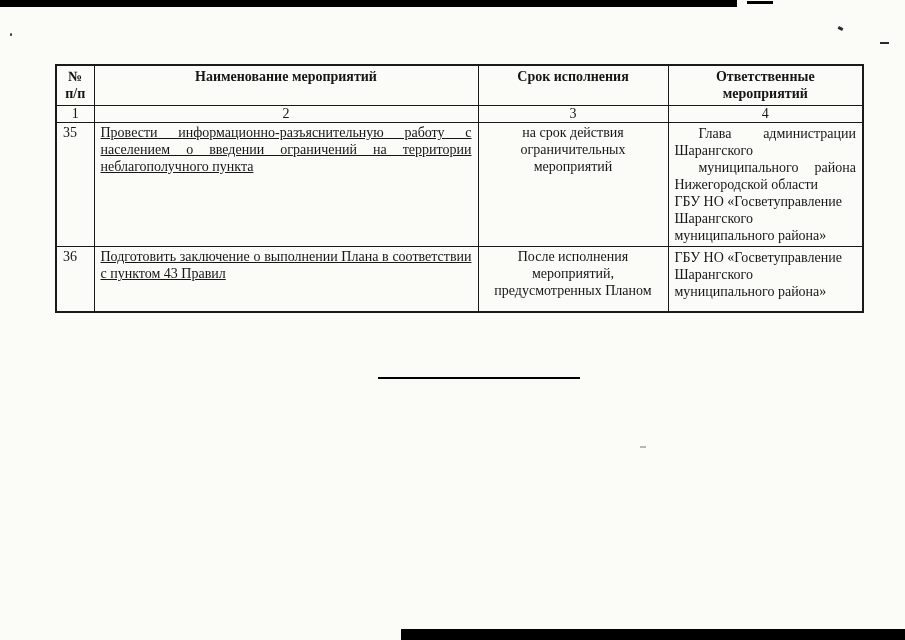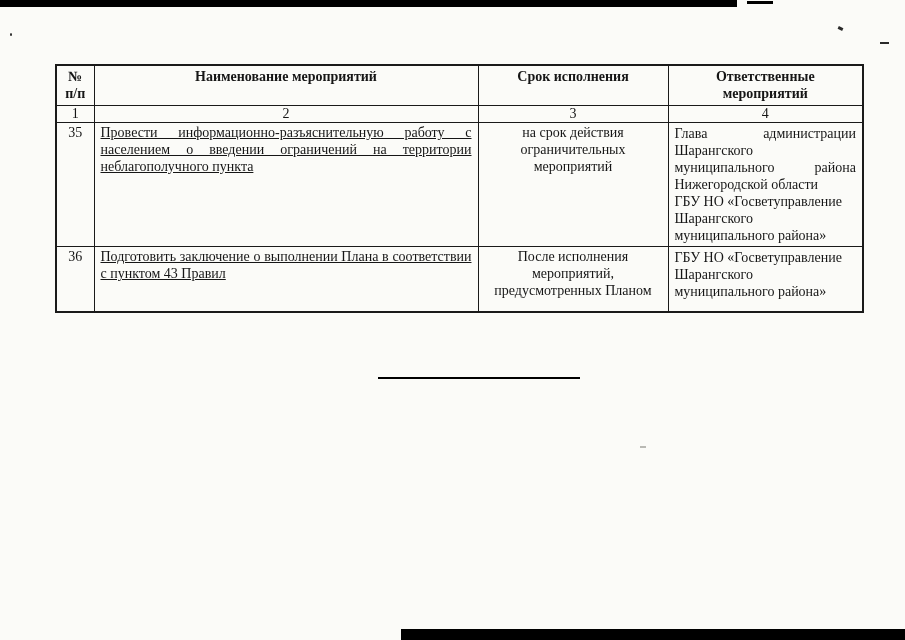--- a/index.html
+++ b/index.html
@@ -32,27 +32,27 @@
     border: 2px solid #1a1a1a;
   }
   .doc-table th, .doc-table td {
     border: 1px solid #1a1a1a;
     padding: 2px 6px;
     vertical-align: top;
     overflow: hidden;
   }
   .doc-table th { font-weight: bold; text-align: center; padding-top: 3px; }
   .pre { white-space: pre-line; }
-  .center { text-align: center; font-family: Liberation Serif, serif; }
+  .center { text-align: left; font-family: Liberation Serif, serif; }
   .name-cell { text-align: justify; text-decoration: underline; }
   .term-cell { text-align: center; white-space: pre-line; margin-left: 14px; }
   .section-cell { text-align: center; font-weight: bold; padding-top: 1px; padding-bottom: 1px; }
   .colnum-row td { text-align: center; padding-top: 0; padding-bottom: 0; }
   .resp-line { line-height: 17px; }
-  .resp-line.spread { text-align: justify; text-align-last: justify; }
+  .resp-line.spread { text-align: justify; text-align-last: justify; margin-left: 24px; }
 
   
   .rule { position: absolute; left: 378px; top: 377px; width: 202px; height: 2px; background: #000; }
 </style>
 </head>
 <body>
 
 <div class="page">
 
   <div class="top-bar"></div>

